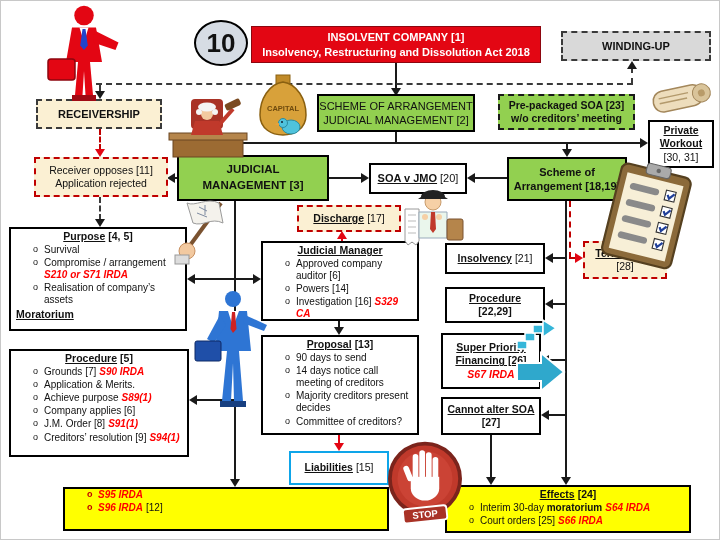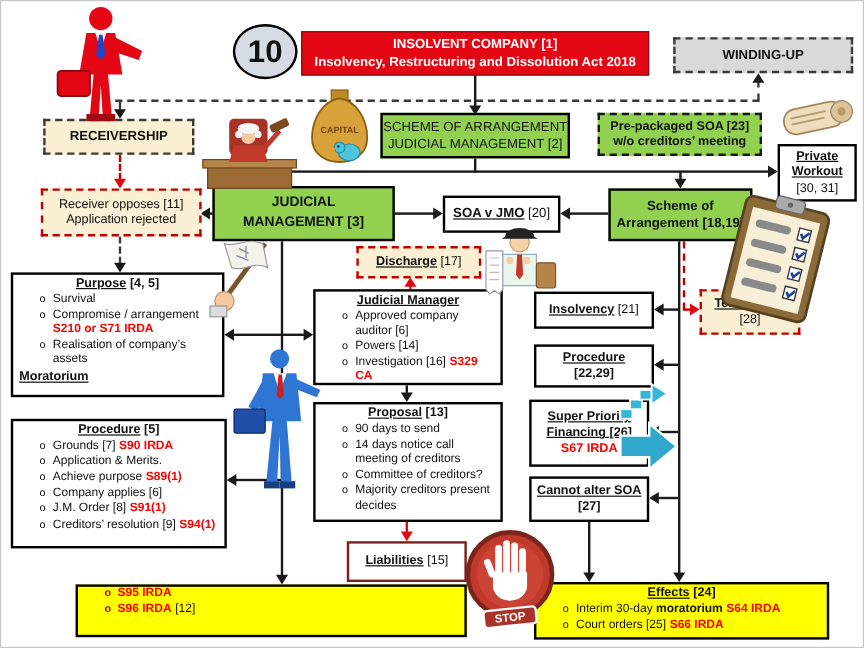--- a/index.html
+++ b/index.html
@@ -7,24 +7,24 @@
           font-family:"Liberation Sans","DejaVu Sans",sans-serif;color:#111;border:1px solid #c8c8c8;box-sizing:border-box}
   .box{position:absolute;box-sizing:border-box;z-index:2;background:#fff}
   .ctr{display:flex;flex-direction:column;justify-content:center;align-items:center;text-align:center}
   .cream{background:#FBF0D3}
   .green{background:#92D050}
   .yellow{background:#FFFF00}
   .gray{background:#D9D9D9}
   .bs{border:2px solid #000}
   .bd{border:2px dashed #3a3a3a}
   .brd{border:2px dashed #C00000}
-  .brs{border:2px solid #7f1d1d}
+  .brs{border:2px solid #0ea5e9}
   .bold{font-weight:bold}
   .u{text-decoration:underline}
-  .stat{color:#FF0000;font-weight:bold;}
+  .stat{color:#FF0000;font-weight:bold;font-style:italic}
   .ml3{margin-left:3px}
   .t105{font-size:10.5px;line-height:1.25}
   .t11{font-size:11px;line-height:1.3}
   .t115{font-size:11.5px;line-height:1.35}
   .white{color:#fff}
   .li{display:flex;text-align:left;font-size:10px;line-height:1.22;padding:0 2px 1px 19px}
   .li::before{content:"o";flex:none;width:11px;padding-left:3px;font-size:9px}
   .li.redbu::before{color:#C00000;font-weight:bold}
   .li .wrap{flex:1}
   .noind{padding-left:5px;text-align:left}
@@ -413,24 +413,24 @@
     <div class="ttl">
       <span class="bold u">Proposal</span><span class="bold ml3">[13]</span>
     </div>
     <div class="li">
         <span class="wrap">90 days to send</span>
       </div>
     <div class="li">
         <span class="wrap">14 days notice call meeting of creditors</span>
       </div>
     <div class="li">
+        <span class="wrap">Majority creditors present decides</span>
+      </div>
+    <div class="li">
         <span class="wrap">Committee of creditors?</span>
-      </div>
-    <div class="li">
-        <span class="wrap">Majority creditors present decides</span>
       </div>
   </div>
 
   <div id="superpri" class="box ctr t105 bs">
     <div class="bold u">Super Priority</div>
     <div class="bold u">Financing [26]</div>
     <div class="stat">S67 IRDA</div>
   </div>
 
   <div id="cannotalter" class="box ctr t105 bs">

